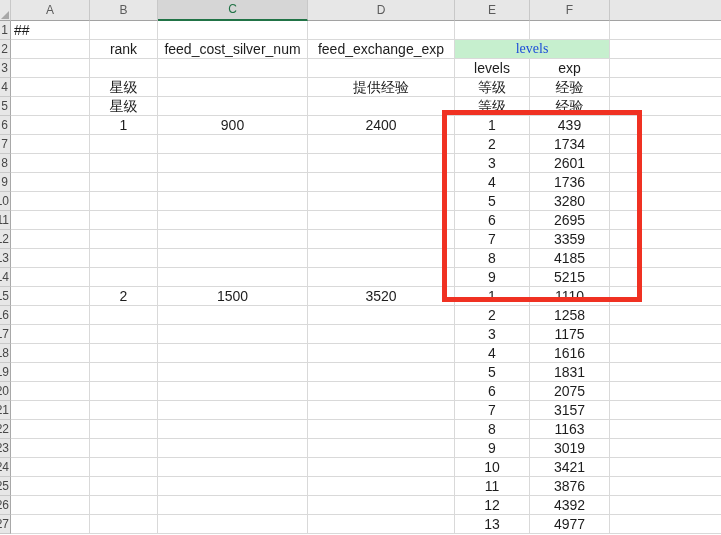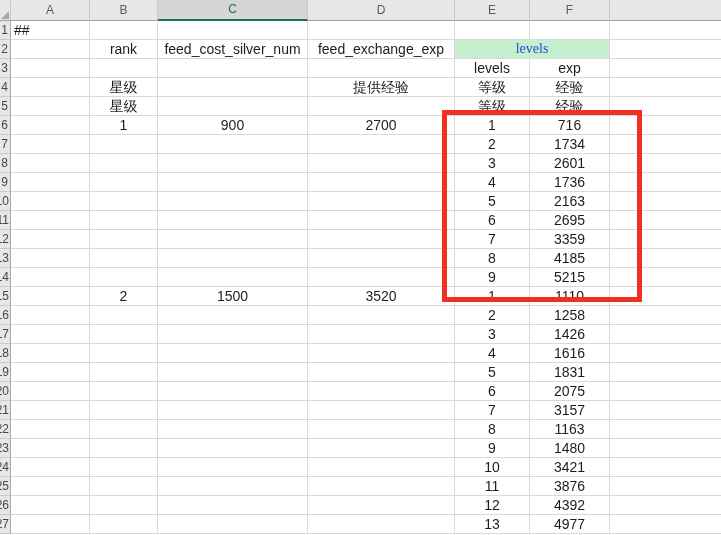--- a/index.html
+++ b/index.html
@@ -124,23 +124,23 @@
           <td class="c col-D"></td>
           <td class="c col-E">等级</td>
           <td class="c col-F">经验</td>
           <td class="c col-G"></td>
         </tr>
         <tr>
           <th class="rowhdr">6</th>
           <td class="c col-A"></td>
           <td class="c col-B">1</td>
           <td class="c col-C">900</td>
-          <td class="c col-D">2700</td>
+          <td class="c col-D">2400</td>
           <td class="c col-E">1</td>
-          <td class="c col-F">716</td>
+          <td class="c col-F">439</td>
           <td class="c col-G"></td>
         </tr>
         <tr>
           <th class="rowhdr">7</th>
           <td class="c col-A"></td>
           <td class="c col-B"></td>
           <td class="c col-C"></td>
           <td class="c col-D"></td>
           <td class="c col-E">2</td>
           <td class="c col-F">1734</td>
@@ -166,21 +166,21 @@
           <td class="c col-F">1736</td>
           <td class="c col-G"></td>
         </tr>
         <tr>
           <th class="rowhdr">10</th>
           <td class="c col-A"></td>
           <td class="c col-B"></td>
           <td class="c col-C"></td>
           <td class="c col-D"></td>
           <td class="c col-E">5</td>
-          <td class="c col-F">2163</td>
+          <td class="c col-F">3280</td>
           <td class="c col-G"></td>
         </tr>
         <tr>
           <th class="rowhdr">11</th>
           <td class="c col-A"></td>
           <td class="c col-B"></td>
           <td class="c col-C"></td>
           <td class="c col-D"></td>
           <td class="c col-E">6</td>
           <td class="c col-F">2695</td>
@@ -236,21 +236,21 @@
           <td class="c col-F">1258</td>
           <td class="c col-G"></td>
         </tr>
         <tr>
           <th class="rowhdr">17</th>
           <td class="c col-A"></td>
           <td class="c col-B"></td>
           <td class="c col-C"></td>
           <td class="c col-D"></td>
           <td class="c col-E">3</td>
-          <td class="c col-F">1426</td>
+          <td class="c col-F">1175</td>
           <td class="c col-G"></td>
         </tr>
         <tr>
           <th class="rowhdr">18</th>
           <td class="c col-A"></td>
           <td class="c col-B"></td>
           <td class="c col-C"></td>
           <td class="c col-D"></td>
           <td class="c col-E">4</td>
           <td class="c col-F">1616</td>
@@ -296,21 +296,21 @@
           <td class="c col-F">1163</td>
           <td class="c col-G"></td>
         </tr>
         <tr>
           <th class="rowhdr">23</th>
           <td class="c col-A"></td>
           <td class="c col-B"></td>
           <td class="c col-C"></td>
           <td class="c col-D"></td>
           <td class="c col-E">9</td>
-          <td class="c col-F">1480</td>
+          <td class="c col-F">3019</td>
           <td class="c col-G"></td>
         </tr>
         <tr>
           <th class="rowhdr">24</th>
           <td class="c col-A"></td>
           <td class="c col-B"></td>
           <td class="c col-C"></td>
           <td class="c col-D"></td>
           <td class="c col-E">10</td>
           <td class="c col-F">3421</td>

